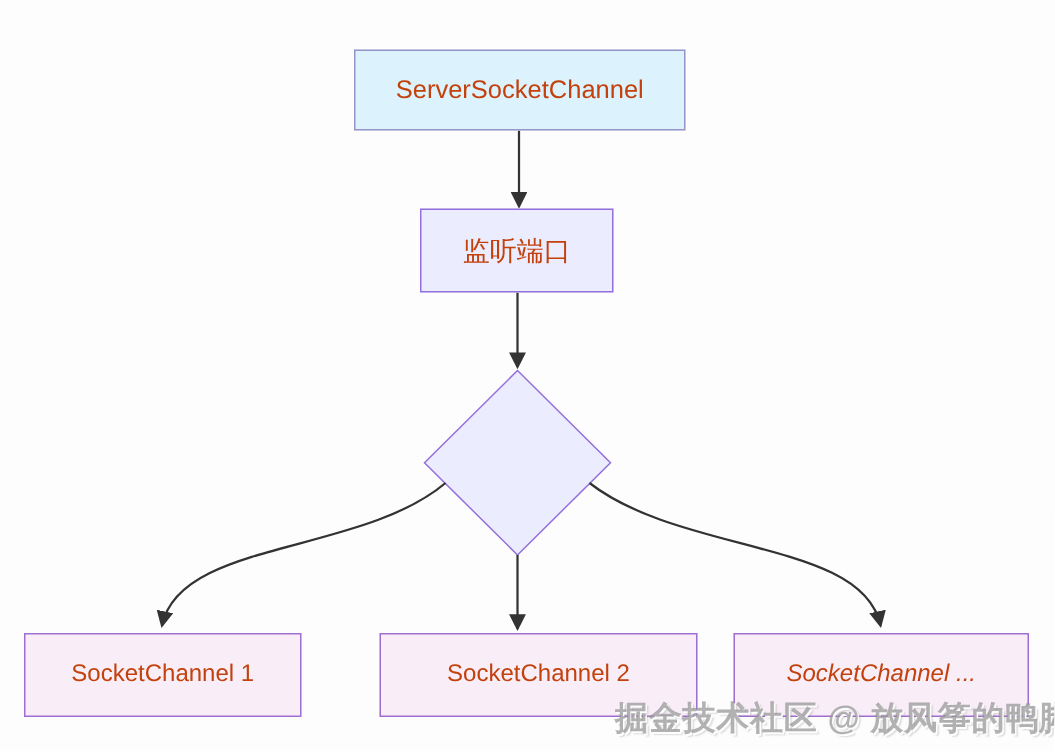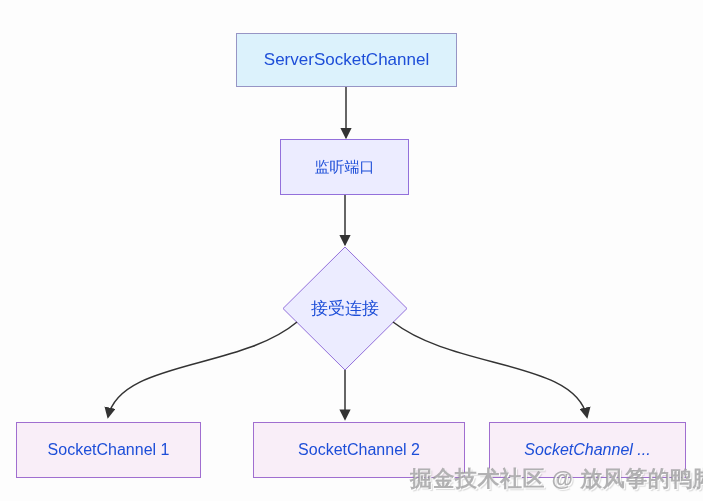--- a/index.html
+++ b/index.html
@@ -22,38 +22,38 @@
     width: 703px;
     height: 501px;
     pointer-events: none;
   }
   .node {
     position: absolute;
     box-sizing: border-box;
     display: flex;
     align-items: center;
     justify-content: center;
-    color: #1d4ed8;
+    color: #c2410c;
     font-size: 16px;
     text-align: center;
     white-space: nowrap;
   }
   .node-rect {
     border: 1px solid #9370DB;
     background: #ECECFF;
   }
   .node-server {
     left: 236px; top: 33px; width: 221px; height: 54px;
     background: #dcf2fc;
     border-color: #9795c5;
     font-size: 17px;
   }
   .node-listen {
     left: 280px; top: 139px; width: 129px; height: 56px;
-    font-size: 15px;
+    font-size: 18px;
   }
   .node-accept-label {
     left: 283px; top: 284px; width: 124px; height: 48px;
     font-size: 17px;
   }
   .node-sc1 { left: 16px;  top: 422px; width: 185px; height: 56px; }
   .node-sc2 { left: 253px; top: 422px; width: 212px; height: 56px; }
   .node-sc3 { left: 489px; top: 422px; width: 197px; height: 56px; font-style: italic; }
   .node-pink {
     background: #f9eef8;
@@ -94,23 +94,20 @@
   </svg>
 
   <div class="node node-rect node-server">
     <span>ServerSocketChannel</span>
   </div>
 
   <div class="node node-rect node-listen">
     <span>监听端口</span>
   </div>
 
-  <div class="node node-accept-label">
-    <span>接受连接</span>
-  </div>
 
   <div class="node node-rect node-pink node-sc1">
     <span>SocketChannel 1</span>
   </div>
 
   <div class="node node-rect node-pink node-sc2">
     <span>SocketChannel 2</span>
   </div>
 
   <div class="node node-rect node-pink node-sc3">

